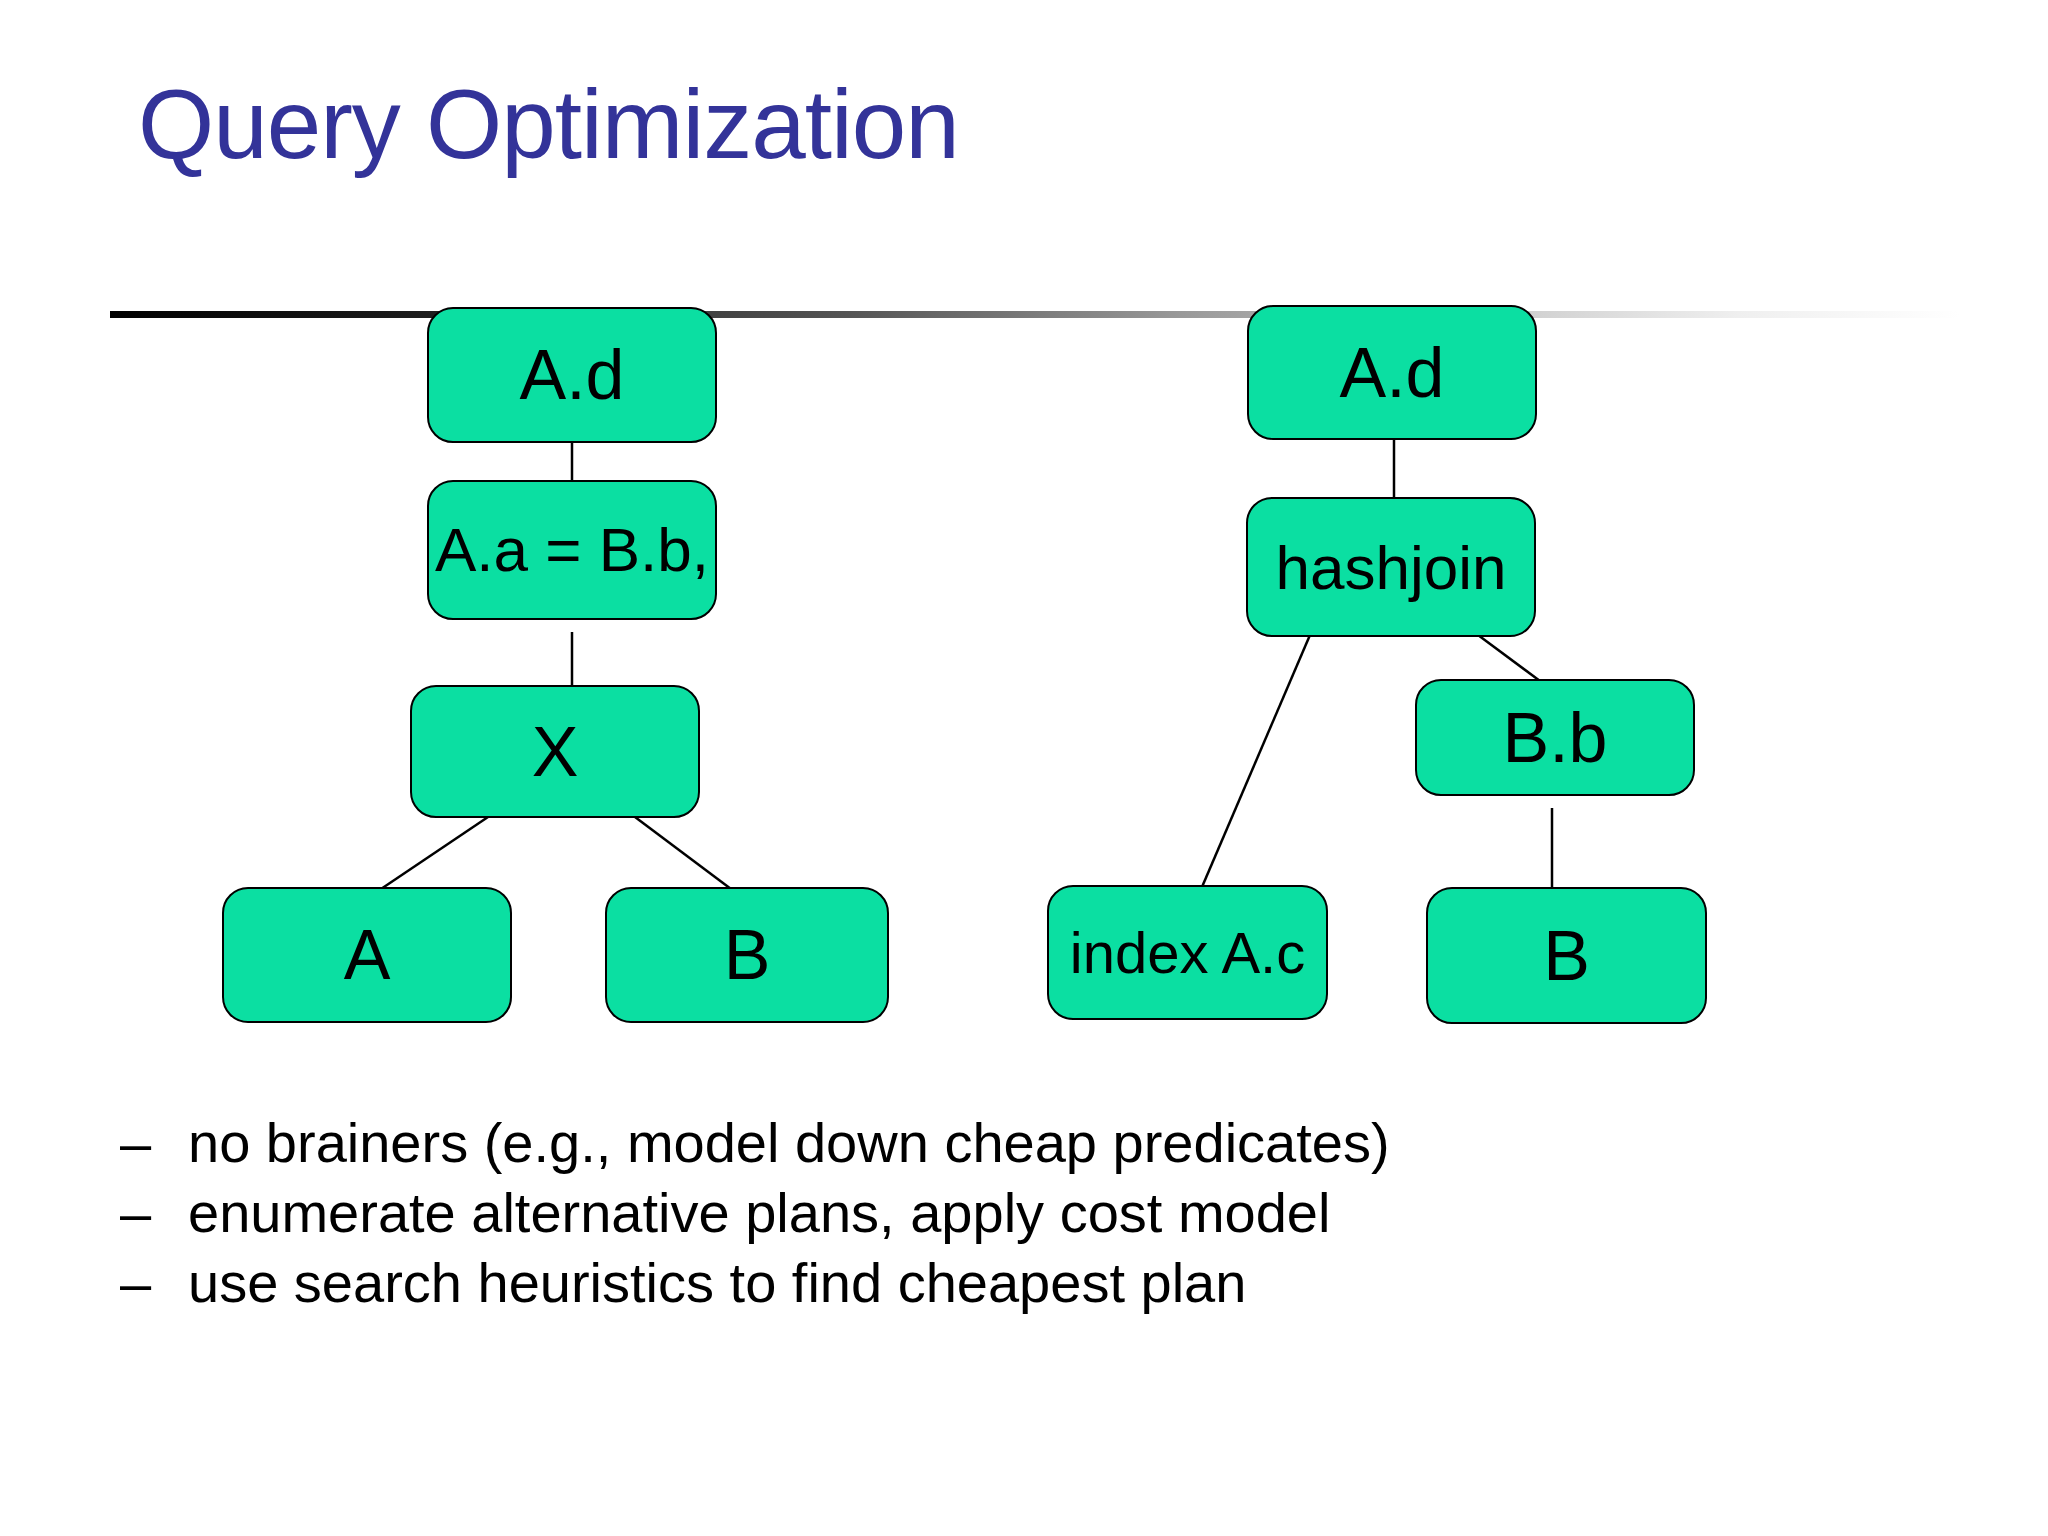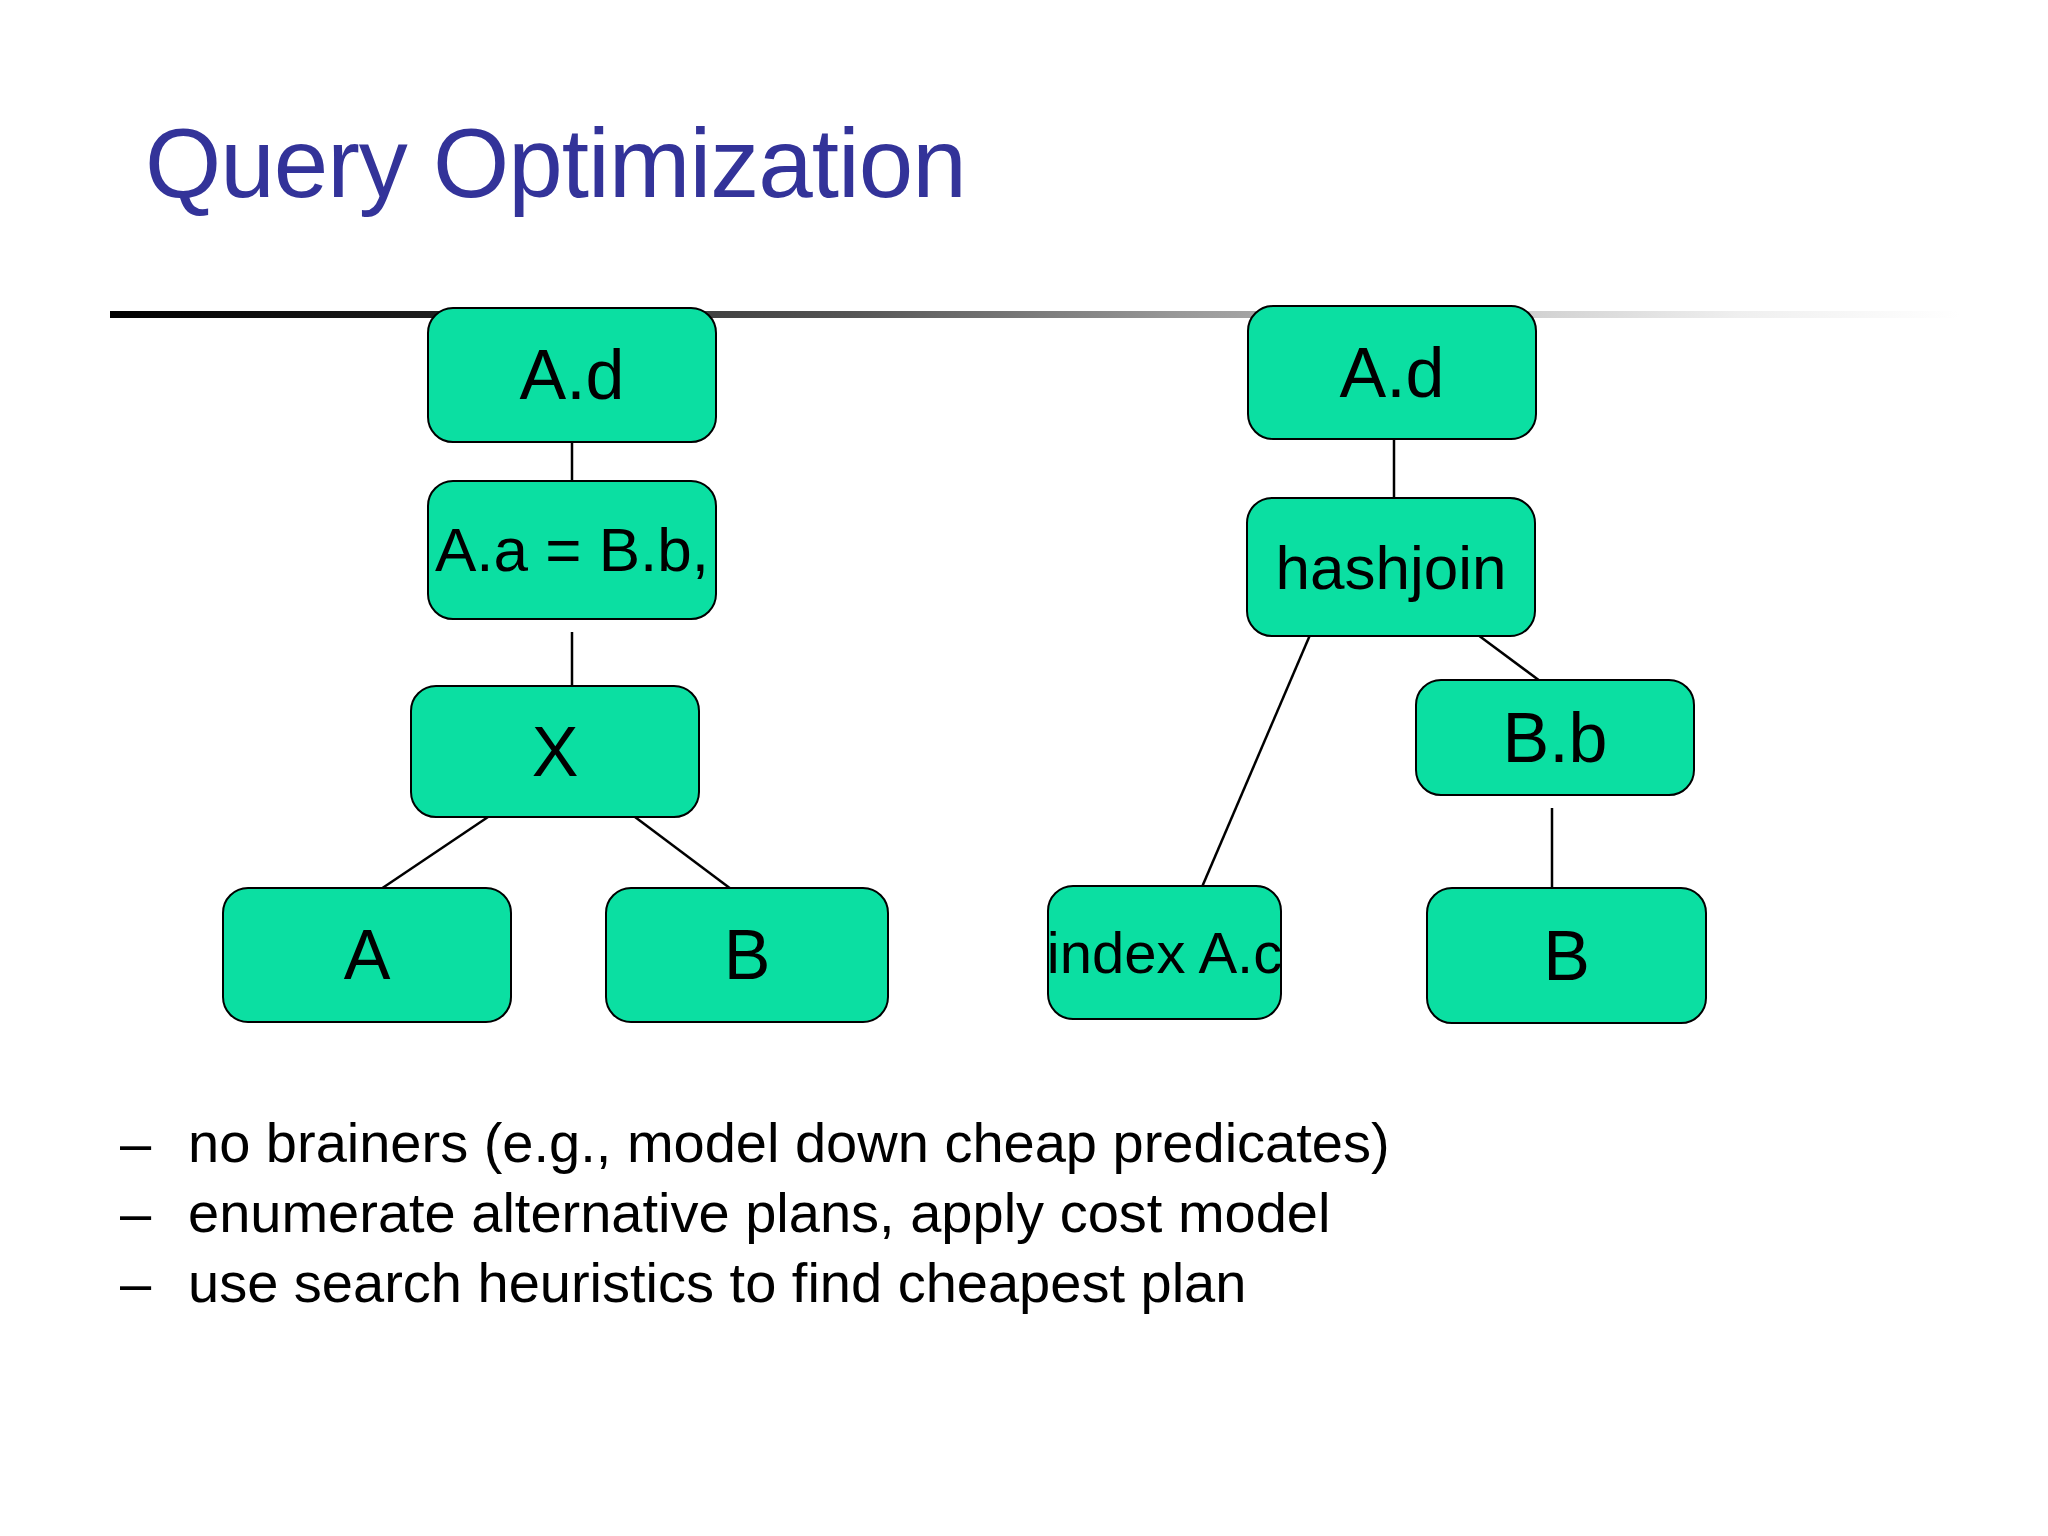--- a/index.html
+++ b/index.html
@@ -12,28 +12,27 @@
     font-family: "Liberation Sans", sans-serif;
   }
   .slide {
     position: relative;
     width: 2048px;
     height: 1536px;
     background: #ffffff;
   }
   .title {
     position: absolute;
-    left: 145px;
+    left: 138px;
     top: 68px;
     font-size: 98px;
     letter-spacing: -1px;
     color: var(--title-color, #333399);
     white-space: nowrap;
     z-index: 3;
-    margin-top: 39px;
   }
   .separator {
     position: absolute;
     left: 110px;
     top: 311px;
     width: 1850px;
     height: 7px;
     background: linear-gradient(to right, #000000 0%, #222222 20%, #555555 40%, #999999 58%, #cccccc 75%, #efefef 88%, #ffffff 100%);
     z-index: 1;
   }
@@ -139,21 +138,21 @@
   </div>
 
   <div class="node small" style="left:1246px; top:497px; width:290px; height:140px;">
     <span class="lbl">hashjoin</span>
   </div>
 
   <div class="node" style="left:1415px; top:679px; width:280px; height:117px;">
     <span class="lbl">B.b</span>
   </div>
 
-  <div class="node tight" style="left:1047px; top:885px; width:235px; height:135px;">
+  <div class="node tight" style="left:1047px; top:885px; width:281px; height:135px;">
     <span class="lbl">index A.c</span>
   </div>
 
   <div class="node" style="left:1426px; top:887px; width:281px; height:137px;">
     <span class="lbl">B</span>
   </div>
 
   <div class="bullets">
     <div class="bullet-row">
       <span class="marker">–</span>

